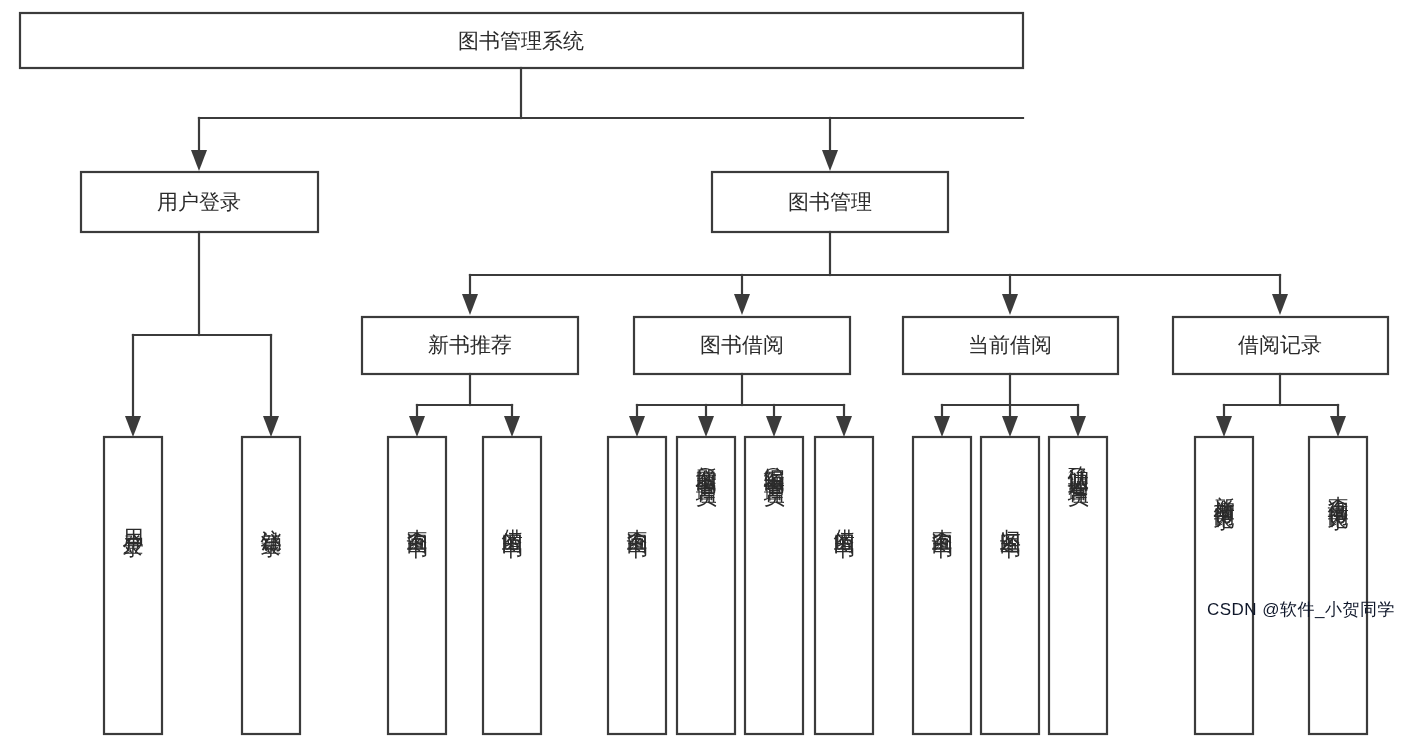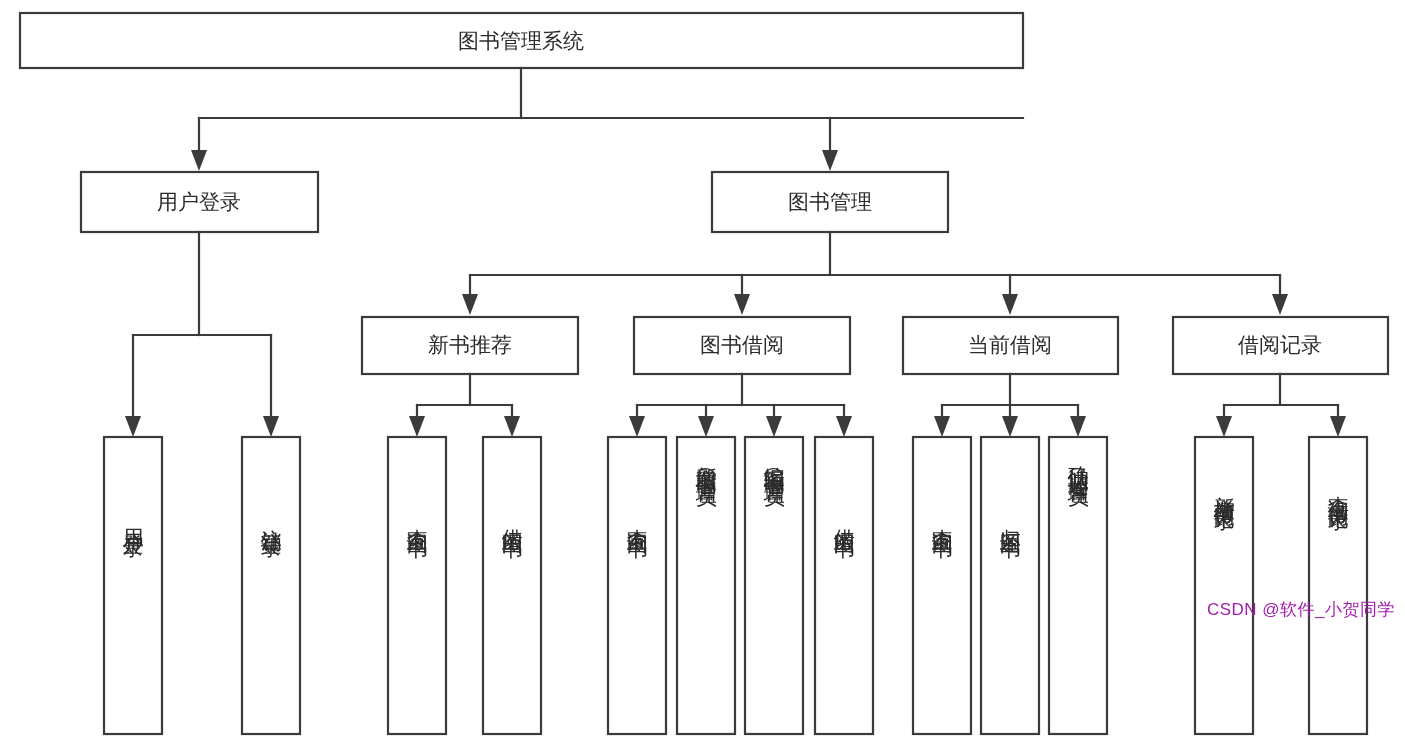--- a/index.html
+++ b/index.html
@@ -66,21 +66,21 @@
     letter-spacing: 3px;
     color: #2b2b2b;
     white-space: nowrap;
   }
   .watermark {
     position: absolute;
     right: 10px;
     bottom: 6px;
     font-family: "Liberation Sans", "DejaVu Sans", sans-serif;
     font-size: 17px;
-    color: #a21caf;
+    color: #0f172a;
     letter-spacing: 0.5px;
     white-space: nowrap;
     margin-top: 12px;
   }
 </style>
 </head>
 <body>
 
 <div id="diagram-root">
 

